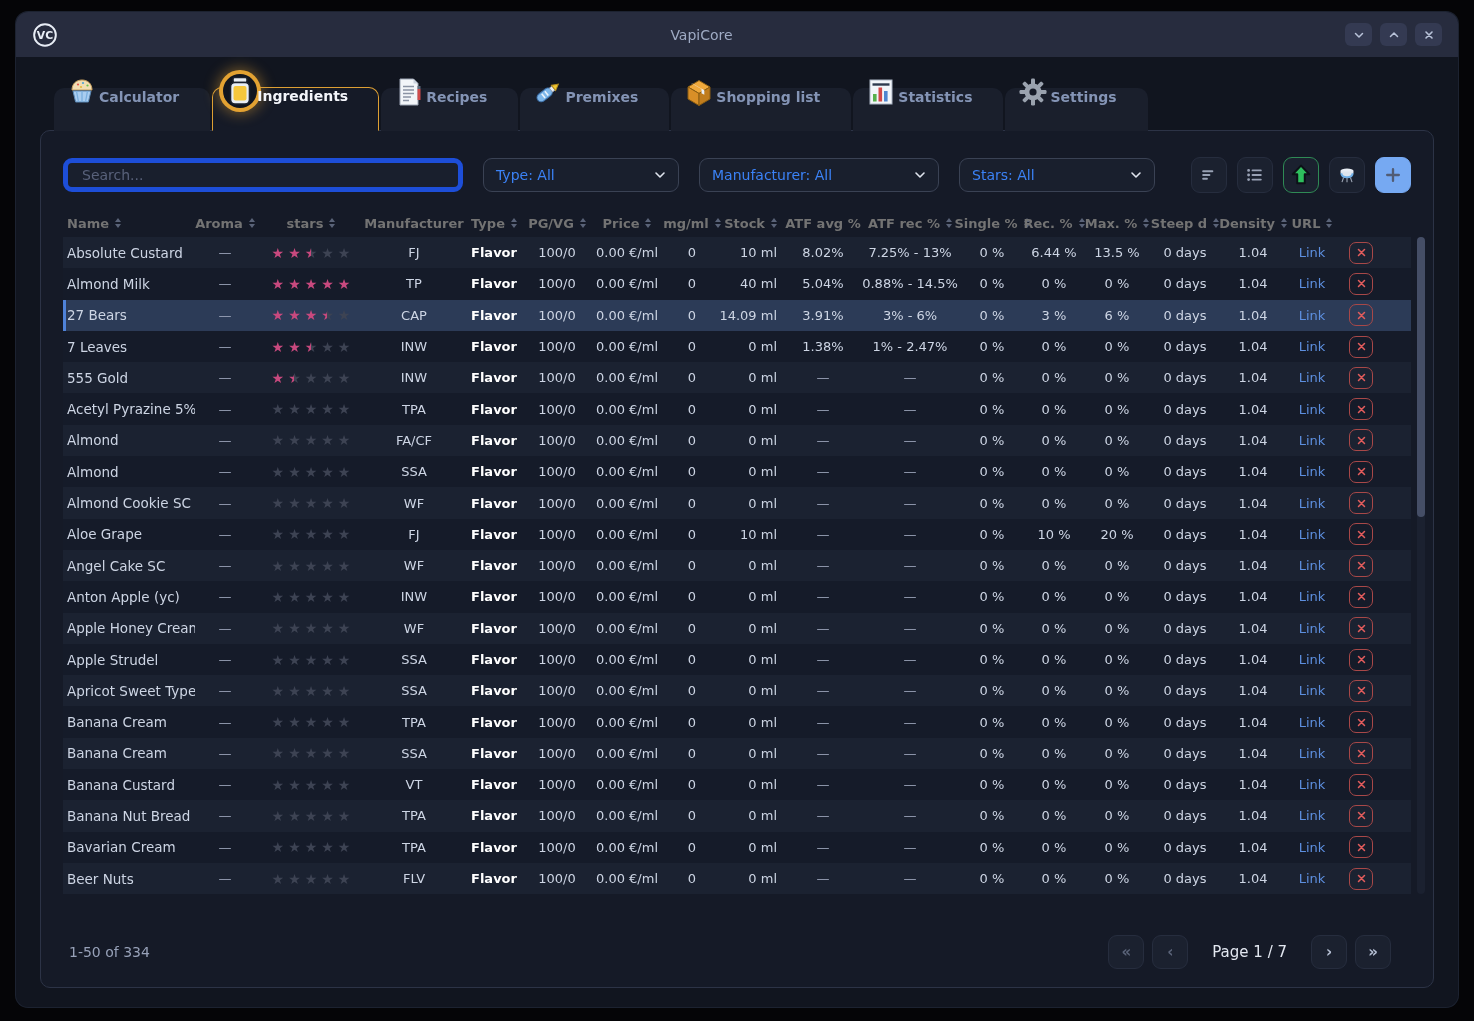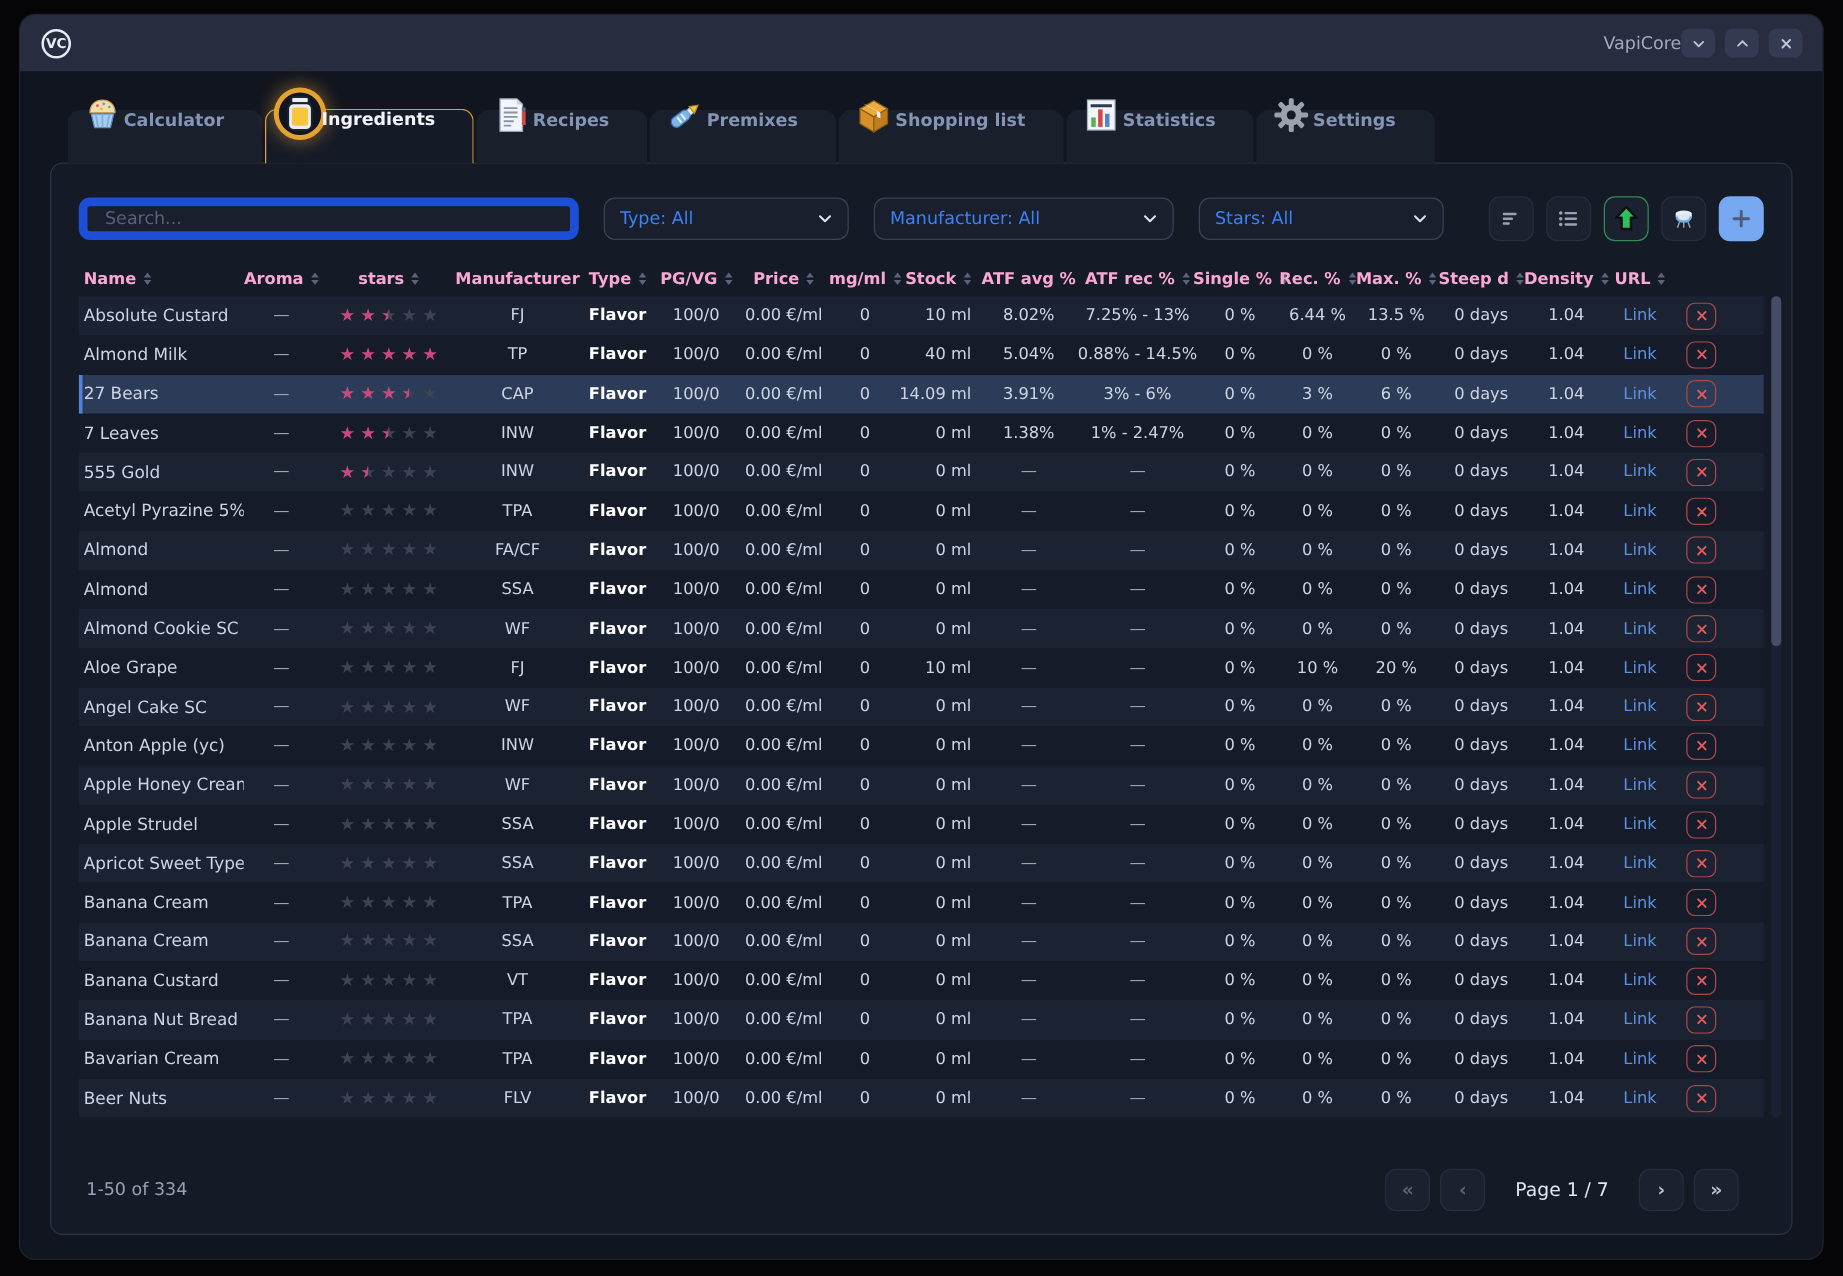--- a/index.html
+++ b/index.html
@@ -3,60 +3,60 @@
 <meta charset="utf-8">
 <style>
   html,body{margin:0;padding:0;background:#000;}
   .page{position:relative;width:1474px;height:1021px;background:#050507;overflow:hidden;
         font-family:"DejaVu Sans","Liberation Sans",sans-serif;color:#cdd5e4;}
   .window{position:absolute;left:16px;top:12px;width:1442px;height:995px;background:#11151f;
           border-radius:12px;box-shadow:0 0 0 1px #1c2230;}
   
   .titlebar{height:45px;background:#272c3e;border-radius:12px 12px 0 0;display:flex;align-items:center;padding:0 16px;}
   .logo{width:26px;height:26px;flex:0 0 auto;}
-  .titletext{flex:1;text-align:right;font-size:14px;color:#9fabc4;}
+  .titletext{flex:1;text-align:center;font-size:14px;color:#9fabc4;}
   .wincontrols{display:flex;gap:8px;}
   .wcbtn{width:27px;height:23px;border:none;border-radius:6px;background:#343a52;display:flex;align-items:center;
          justify-content:center;color:#b9c3d9;cursor:default;padding:0;}
   .wcbtn svg{width:12px;height:12px;}
   
   .tabbar{display:flex;gap:2px;margin:30px 0 0 38px;align-items:flex-end;position:relative;z-index:2;}
   .tab{height:42px;display:flex;align-items:flex-start;padding:0 30px 0 10px;background:#1a1f2c;
        border-radius:10px 10px 0 0;border:1px solid transparent;border-bottom:none;}
   .tab .ticon{width:34px;height:34px;margin-top:-14px;display:flex;align-items:center;justify-content:center;}
   .tab .ticon svg{width:32px;height:32px;}
   .tlabel{font-size:14px;font-weight:bold;color:#8494b5;}
   .tab.active{background:#151a27;border:1px solid #dd9f33;border-bottom:1px solid #151a27;position:relative;z-index:3;}
   .tab.active .tlabel{color:#f3f5fa;}
   .tab.active .ticon{border-radius:50%;background:#11151f;
        box-shadow:0 0 0 4px #e3a232,0 0 14px 6px rgba(227,162,50,.45);}
   
   .panel{margin:-1px 24px 0;height:858px;background:#151a27;border:1px solid #2c3346;border-radius:10px;
          display:flex;flex-direction:column;padding:26px 22px 12px;position:relative;box-sizing:border-box;}
   
   .filterbar{display:flex;align-items:center;gap:20px;margin-bottom:16px;}
-  .search{width:400px;height:34px;box-sizing:border-box;background:#191f2d;border:7px solid #1d4ed8;border-radius:9px;
+  .search{width:400px;height:34px;box-sizing:border-box;background:#191f2d;border:5px solid #1d4ed8;border-radius:9px;
           color:#dfe4ee;font-size:14px;padding:0 14px;font-family:inherit;outline:none;}
   .search::placeholder{color:#58617a;}
   .select{height:34px;box-sizing:border-box;background:#191f2d;border:1px solid #3a4254;border-radius:9px;
           display:flex;align-items:center;justify-content:space-between;padding:0 12px;color:#3b82f6;font-size:14px;}
   .select svg{width:12px;height:8px;color:#dfe4ee;}
   .sel-type{width:196px;} .sel-man{width:240px;} .sel-stars{width:196px;}
   .toolbar{margin-left:auto;display:flex;gap:10px;align-items:center;}
   .tbtn{width:36px;height:36px;border-radius:9px;border:1px solid #262d3e;background:#1b212f;display:flex;
         align-items:center;justify-content:center;padding:0;cursor:default;}
   .tbtn svg{width:20px;height:20px;}
   .tbtn.import{border:1px solid #2f8a55;}
   .tbtn.import svg{width:24px;height:24px;}
   .tbtn.add{background:#76a9f2;border:1px solid #76a9f2;}
   
   .table{position:relative;}
   .grid{display:grid;grid-template-columns:132px 60px 112px 94px 66px 60px 80px 50px 70px 72px 102px 62px 62px 64px 72px 64px 54px 44px;
         align-items:center;}
-  .thead{height:28px;font-size:13px;font-weight:bold;color:#f9a8d4;}
+  .thead{height:28px;font-size:13px;font-weight:bold;color:#737373;}
   .hcell{display:flex;align-items:center;white-space:nowrap;}
   .al{justify-content:flex-start;padding-left:4px;} .ac{justify-content:center;} .ar{justify-content:flex-end;padding-right:10px;}
   .sort{display:inline-flex;flex-direction:column;gap:2px;margin-left:6px;}
   .sort i{display:block;width:0;height:0;border-left:3.5px solid transparent;border-right:3.5px solid transparent;}
   .sort .up{border-bottom:4px solid #5a6378;}
   .sort .dn{border-top:4px solid #5a6378;}
   .row{height:31.3px;font-size:13px;color:#cdd5e4;position:relative;}
   .row:nth-child(odd){background:#1b2231;}
   .row:nth-child(even){background:#151b29;}
   .row.selected{background:#2c3b57;box-shadow:inset 3px 0 0 #4f82d8;}

